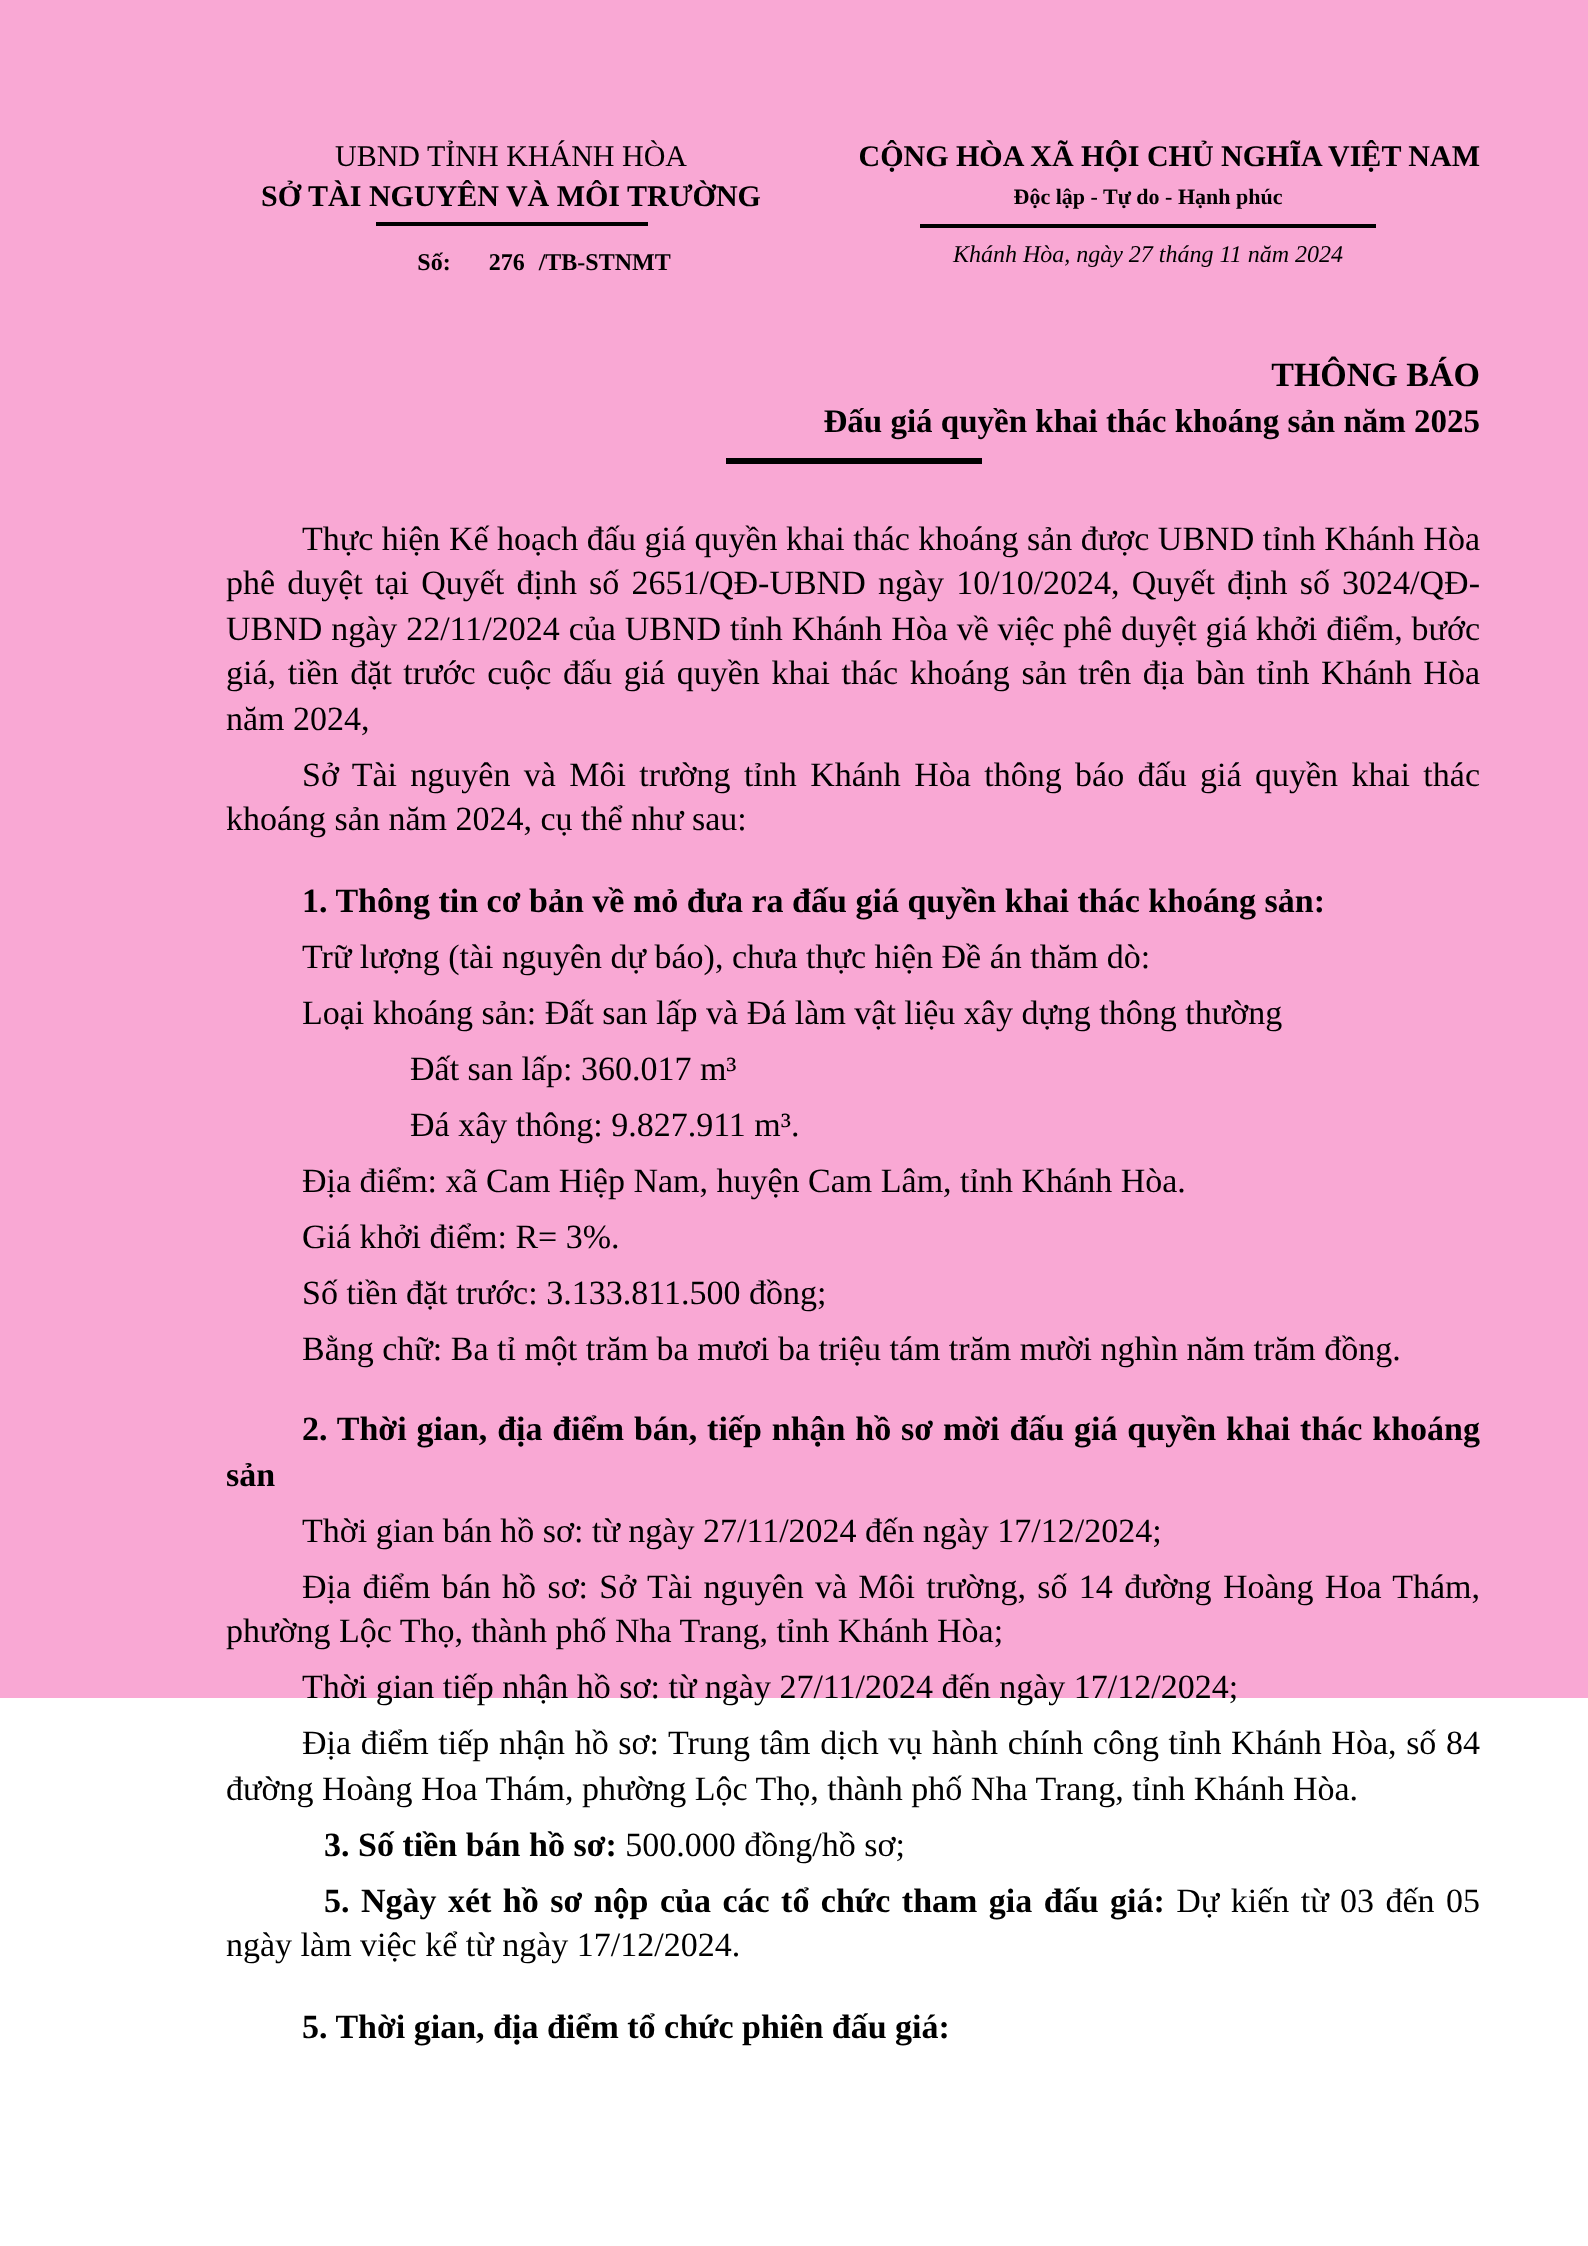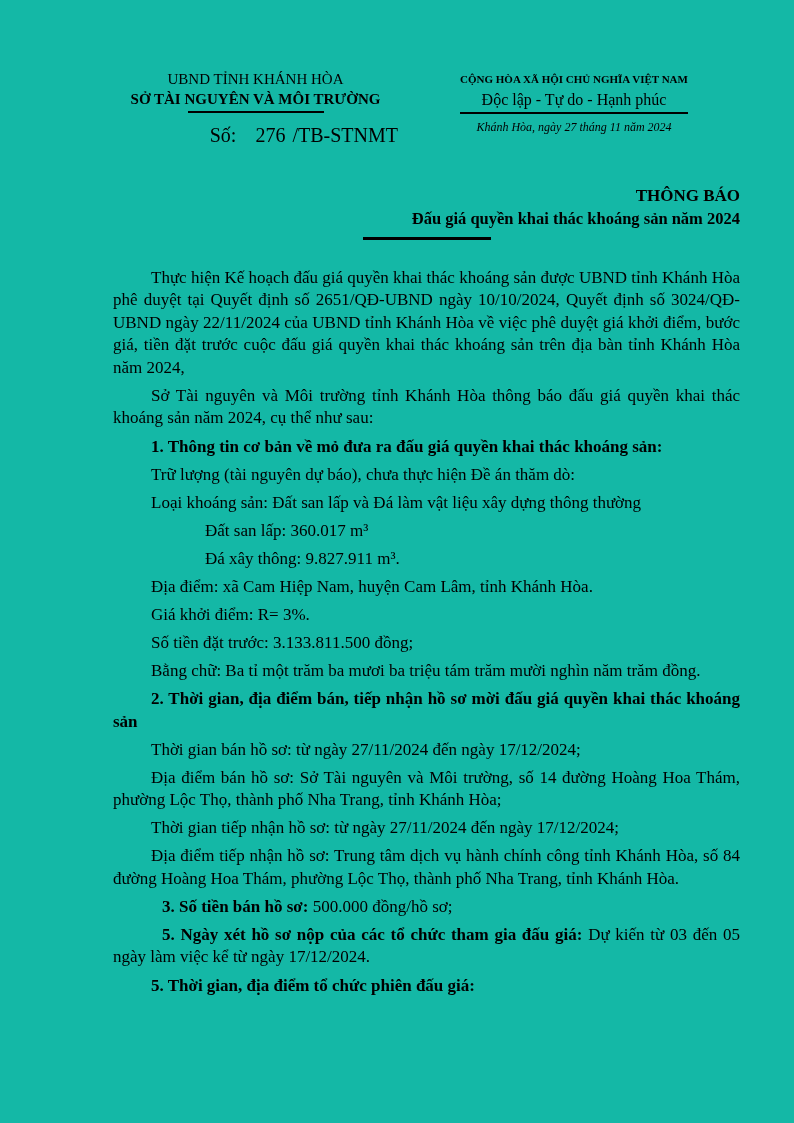--- a/index.html
+++ b/index.html
@@ -10,22 +10,22 @@
   body {
     width: 794px;
     height: 1123px;
     overflow: hidden;
     font-family: "Liberation Serif", "DejaVu Serif", serif;
     color: #000000;
   }
   .page {
     position: relative;
     width: 794px;
-    height: 1123px;
-    background: #14b8a6;
+    height: 849px;
+    background: #f9a8d4;
   }
   .content {
     position: absolute;
     left: 113px;
     top: 70px;
     width: 627px;
   }
 
   
   .doc-header {
@@ -52,35 +52,37 @@
   }
   .rule {
     height: 2px;
     background: #000;
     margin: 2px auto 0 auto;
   }
   .rule-left { width: 136px; }
   .rule-right { width: 228px; }
   .doc-number-line {
     margin-top: 11px;
-    font-size: 20px;
-    text-align: right;
+    font-size: 12px;
+    text-align: center;
     padding-left: 33px;
+    font-weight: bold;
   }
   .doc-number-line .num { margin-left: 19px; }
   .doc-number-line .suffix { margin-left: 7px; }
   .national-title {
-    font-size: 11px;
+    font-size: 15px;
     font-weight: bold;
     line-height: 19px;
     white-space: nowrap;
+    text-align: right;
   }
   .motto {
-    font-size: 16px;
-    font-weight: normal;
+    font-size: 11px;
+    font-weight: bold;
     line-height: 21px;
   }
   .date-line {
     margin-top: 6px;
     font-size: 12px;
     font-style: italic;
   }
 
   
   .title-block {
@@ -113,21 +115,21 @@
   .doc-body p {
     margin: 0 0 5.5px 0;
     text-align: justify;
     text-indent: 38px;
   }
   .doc-body p.deep {
     text-indent: 92px;
   }
   .doc-body p.head {
     font-weight: bold;
-    margin-top: 6px;
+    margin-top: 18px;
   }
   .doc-body .lead {
     font-weight: bold;
     margin-left: 11px;
   }
 </style>
 </head>
 <body>
 
 <div class="page">
@@ -143,21 +145,21 @@
       <div class="hdr-right">
         <div class="national-title">CỘNG HÒA XÃ HỘI CHỦ NGHĨA VIỆT NAM</div>
         <div class="motto">Độc lập - Tự do - Hạnh phúc</div>
         <div class="rule rule-right"></div>
         <div class="date-line">Khánh Hòa, ngày 27 tháng 11 năm 2024</div>
       </div>
     </div>
 
     <div class="title-block">
       <div class="doc-title">THÔNG BÁO</div>
-      <div class="doc-subtitle">Đấu giá quyền khai thác khoáng sản năm 2024</div>
+      <div class="doc-subtitle">Đấu giá quyền khai thác khoáng sản năm 2025</div>
       <div class="title-rule"></div>
     </div>
 
     <div class="doc-body">
       <p>Thực hiện Kế hoạch đấu giá quyền khai thác khoáng sản được UBND tỉnh Khánh Hòa phê duyệt tại Quyết định số 2651/QĐ-UBND ngày 10/10/2024, Quyết định số 3024/QĐ-UBND ngày 22/11/2024 của UBND tỉnh Khánh Hòa về việc phê duyệt giá khởi điểm, bước giá, tiền đặt trước cuộc đấu giá quyền khai thác khoáng sản trên địa bàn tỉnh Khánh Hòa năm 2024,</p>
       <p>Sở Tài nguyên và Môi trường tỉnh Khánh Hòa thông báo đấu giá quyền khai thác khoáng sản năm 2024, cụ thể như sau:</p>
       <p class="head">1. Thông tin cơ bản về mỏ đưa ra đấu giá quyền khai thác khoáng sản:</p>
       <p>Trữ lượng (tài nguyên dự báo), chưa thực hiện Đề án thăm dò:</p>
       <p>Loại khoáng sản: Đất san lấp và Đá làm vật liệu xây dựng thông thường</p>
       <p class="deep">Đất san lấp: 360.017 m³</p>

